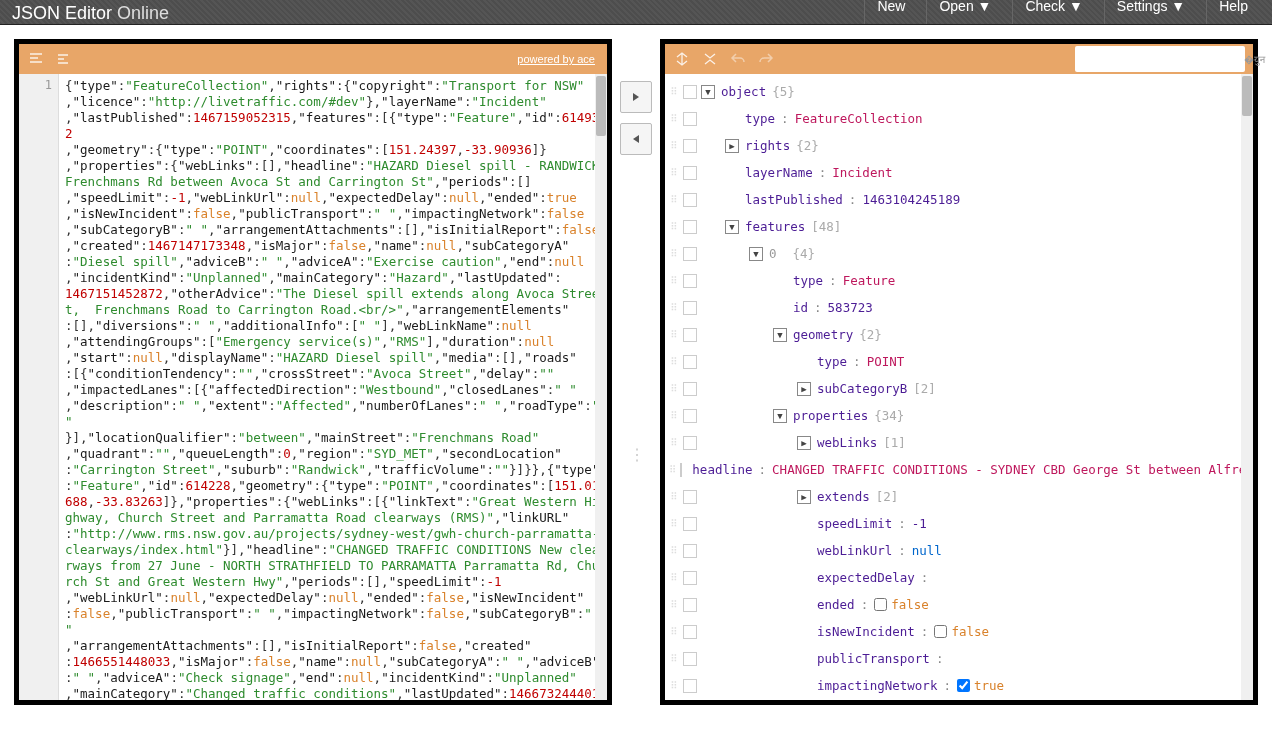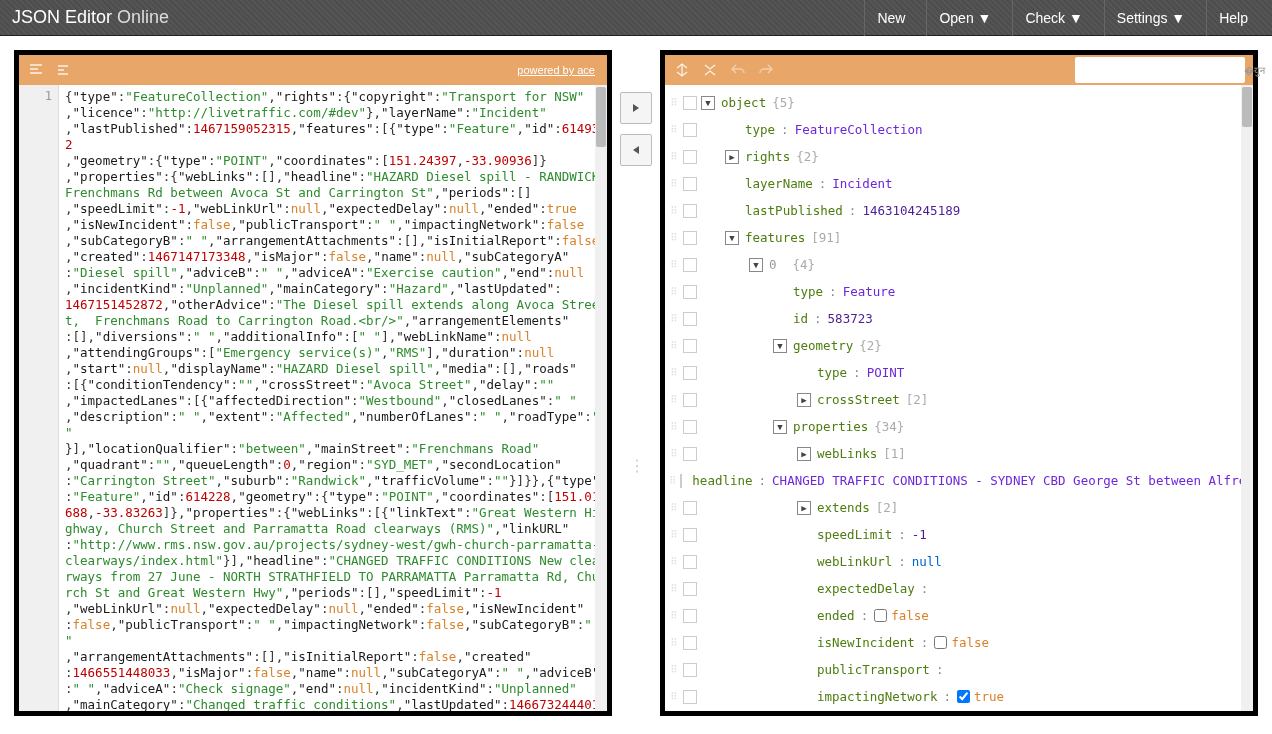--- a/index.html
+++ b/index.html
@@ -1,17 +1,17 @@
 <!DOCTYPE html>
 <html><head>
 <meta charset="utf-8">
 <style>
 * { margin: 0; padding: 0; box-sizing: border-box; }
 body { font-family: Arial, sans-serif; font-size: 13px; background: #fff; overflow: hidden; }
-.header { background: #4d4d4d; background-image: repeating-linear-gradient(45deg, #4d4d4d, #4d4d4d 2px, #555 2px, #555 4px); height: 36px; display: flex; align-items: center; padding: 0 12px; border-bottom: 1px solid #222; }
+.header { background: #4d4d4d; background-image: repeating-linear-gradient(45deg, #4d4d4d, #4d4d4d 2px, #555 2px, #555 4px); height: 25px; display: flex; align-items: flex-end; padding: 0 12px; border-bottom: 1px solid #222; }
 .logo { color: #fff; font-size: 18px; font-weight: normal; }
 .logo .thin { font-weight: 300; color: #ddd; }
 .menu { margin-left: auto; display: flex; gap: 9px; }
 .menu-item { color: #fff; padding: 10px 12px; cursor: pointer; border-left: 1px solid #666; font-size: 14px; }
 .workspace { display: flex; height: calc(100vh - 40px); padding: 14px; gap: 0; }
 .panel { flex: 1; display: flex; flex-direction: column; border: 5px solid #000000; background: #fff; min-width: 0; }
 .panel-toolbar { background: #e8a668; height: 30px; display: flex; align-items: center; padding: 0 8px; gap: 10px; }
 .tb-icon { width: 18px; height: 18px; display: inline-flex; align-items: center; justify-content: center; cursor: pointer; opacity: 0.85; }
 .tb-icon svg { width: 16px; height: 16px; }
 .tb-sep { flex: 1; }
@@ -29,23 +29,23 @@
 .middle { width: 48px; display: flex; flex-direction: column; align-items: center; padding-top: 42px; gap: 10px; }
 .mid-btn { width: 32px; height: 32px; border: 1px solid #bbb; background: #f5f5f5; display: flex; align-items: center; justify-content: center; cursor: pointer; border-radius: 2px; }
 .mid-drag { margin-top: 280px; color: #ccc; font-size: 16px; letter-spacing: -2px; }
 .tree-area { flex: 1; overflow: auto; font-family: "Consolas", monospace; font-size: 12.5px; line-height: 20px; padding: 4px 0; position: relative; }
 .tree-row { display: flex; align-items: center; height: 27px; padding-left: 4px; white-space: nowrap; }
 .tree-drag { width: 10px; color: #ddd; font-size: 10px; cursor: move; display:inline-block; text-align:center;}
 .tree-menu { width: 14px; height: 14px; border: 1px solid #ccc; margin: 0 4px; display:inline-flex; align-items:center; justify-content:center; cursor:pointer; background:#fff;}
 .tree-menu::after { content: ""; }
 .tree-caret { width: 14px; height: 14px; border: 1px solid #888; background: #fff; display: inline-flex; align-items: center; justify-content: center; margin-right: 6px; cursor: pointer; font-size: 9px; color: #444;}
 .tree-caret.blank { border: none; }
-.tree-key { color: #4d7c0f; }
+.tree-key { color: #4c1d95; }
 .tree-sep { color: #888; margin: 0 6px; }
-.tree-val-str { color: #6d28d9; }
+.tree-val-str { color: #be185d; }
 .tree-val-num { color: #4c1d95; }
 .tree-val-bool { color: #d9822b; }
 .tree-val-null { color: #0066cc; }
 .tree-meta { color: #aaa; margin-left: 6px; }
 .tree-idx { color: #999; margin-right: 10px;}
 .indent { display: inline-block; }
 .i1 { width: 24px; } .i2 { width: 48px; } .i3 { width: 72px; } .i4 { width: 96px; }
 input[type=checkbox] { margin-right: 4px; vertical-align: middle;}
 .search-box { background: #fff; border-radius: 2px; height: 26px; display: flex; align-items: center; padding: 0 6px; margin-left: auto; width: 170px; }
 .search-box svg { width: 12px; height: 12px; opacity: 0.5; }
@@ -214,21 +214,21 @@
           <span class="tree-key">lastPublished</span>
           <span class="tree-sep">:</span>
           <span class="tree-val-num">1463104245189</span>
         </div>
         <div class="tree-row">
           <span class="tree-drag">⠿</span>
           <span class="tree-menu"></span>
           <span class="indent i1"></span>
           <span class="tree-caret">▼</span>
           <span class="tree-key">features</span>
-          <span class="tree-meta">[91]</span>
+          <span class="tree-meta">[48]</span>
         </div>
         <div class="tree-row">
           <span class="tree-drag">⠿</span>
           <span class="tree-menu"></span>
           <span class="indent i2"></span>
           <span class="tree-caret">▼</span>
           <span class="tree-idx">0</span>
           <span class="tree-meta">{4}</span>
         </div>
         <div class="tree-row">
@@ -264,21 +264,21 @@
           <span class="tree-caret blank"></span>
           <span class="tree-key">type</span>
           <span class="tree-sep">:</span>
           <span class="tree-val-str">POINT</span>
         </div>
         <div class="tree-row">
           <span class="tree-drag">⠿</span>
           <span class="tree-menu"></span>
           <span class="indent i4"></span>
           <span class="tree-caret">▶</span>
-          <span class="tree-key">crossStreet</span>
+          <span class="tree-key">subCategoryB</span>
           <span class="tree-meta">[2]</span>
         </div>
         <div class="tree-row">
           <span class="tree-drag">⠿</span>
           <span class="tree-menu"></span>
           <span class="indent i3"></span>
           <span class="tree-caret">▼</span>
           <span class="tree-key">properties</span>
           <span class="tree-meta">{34}</span>
         </div>

